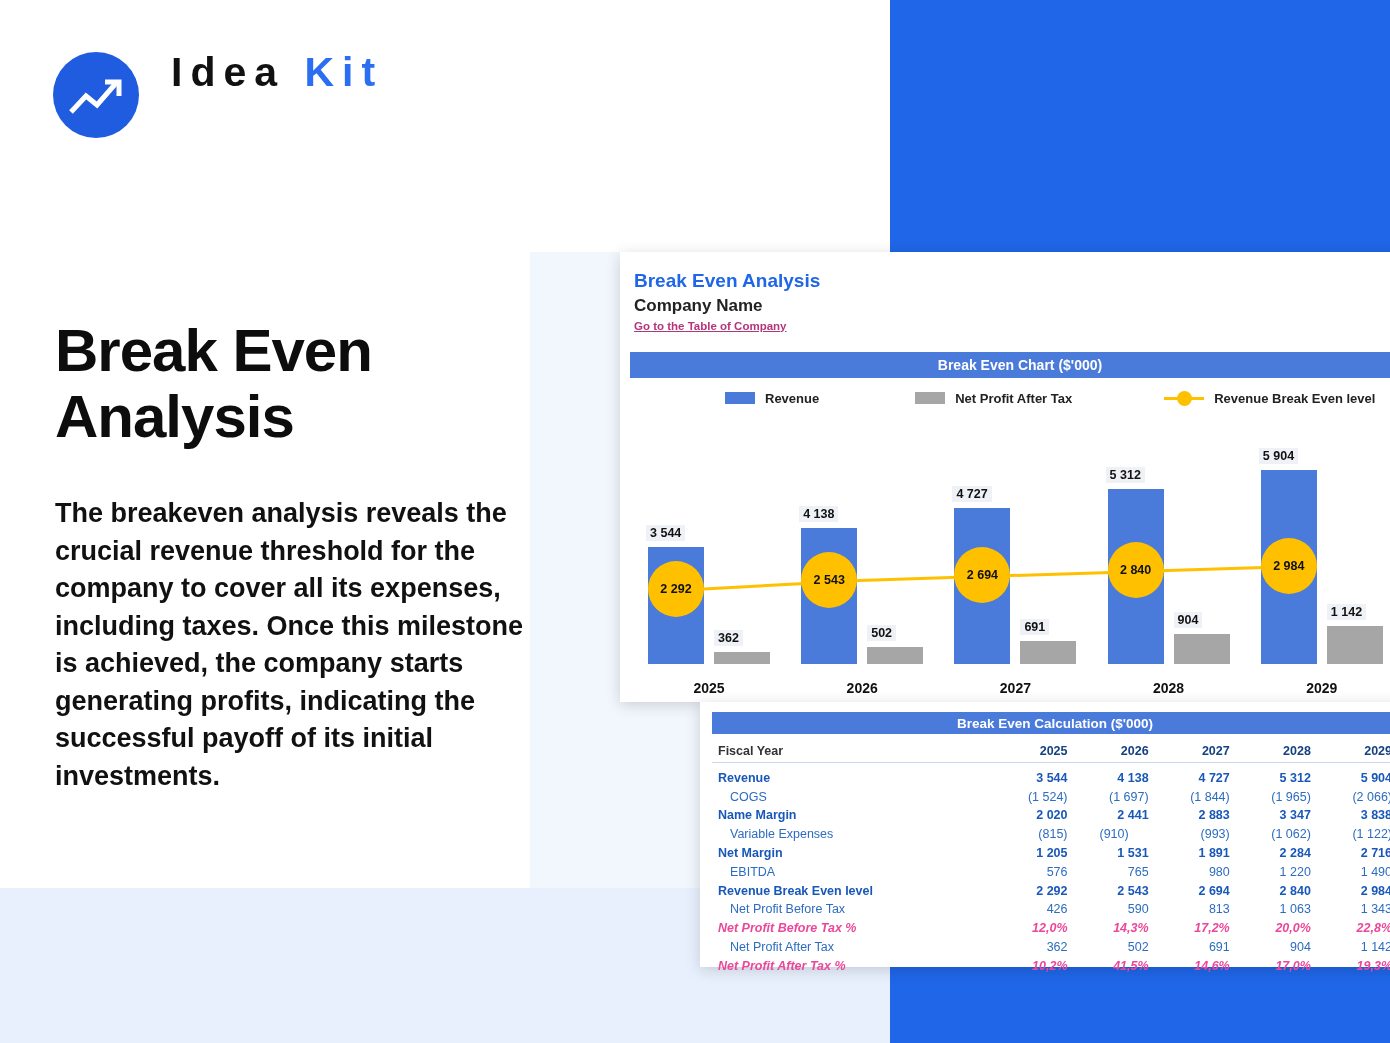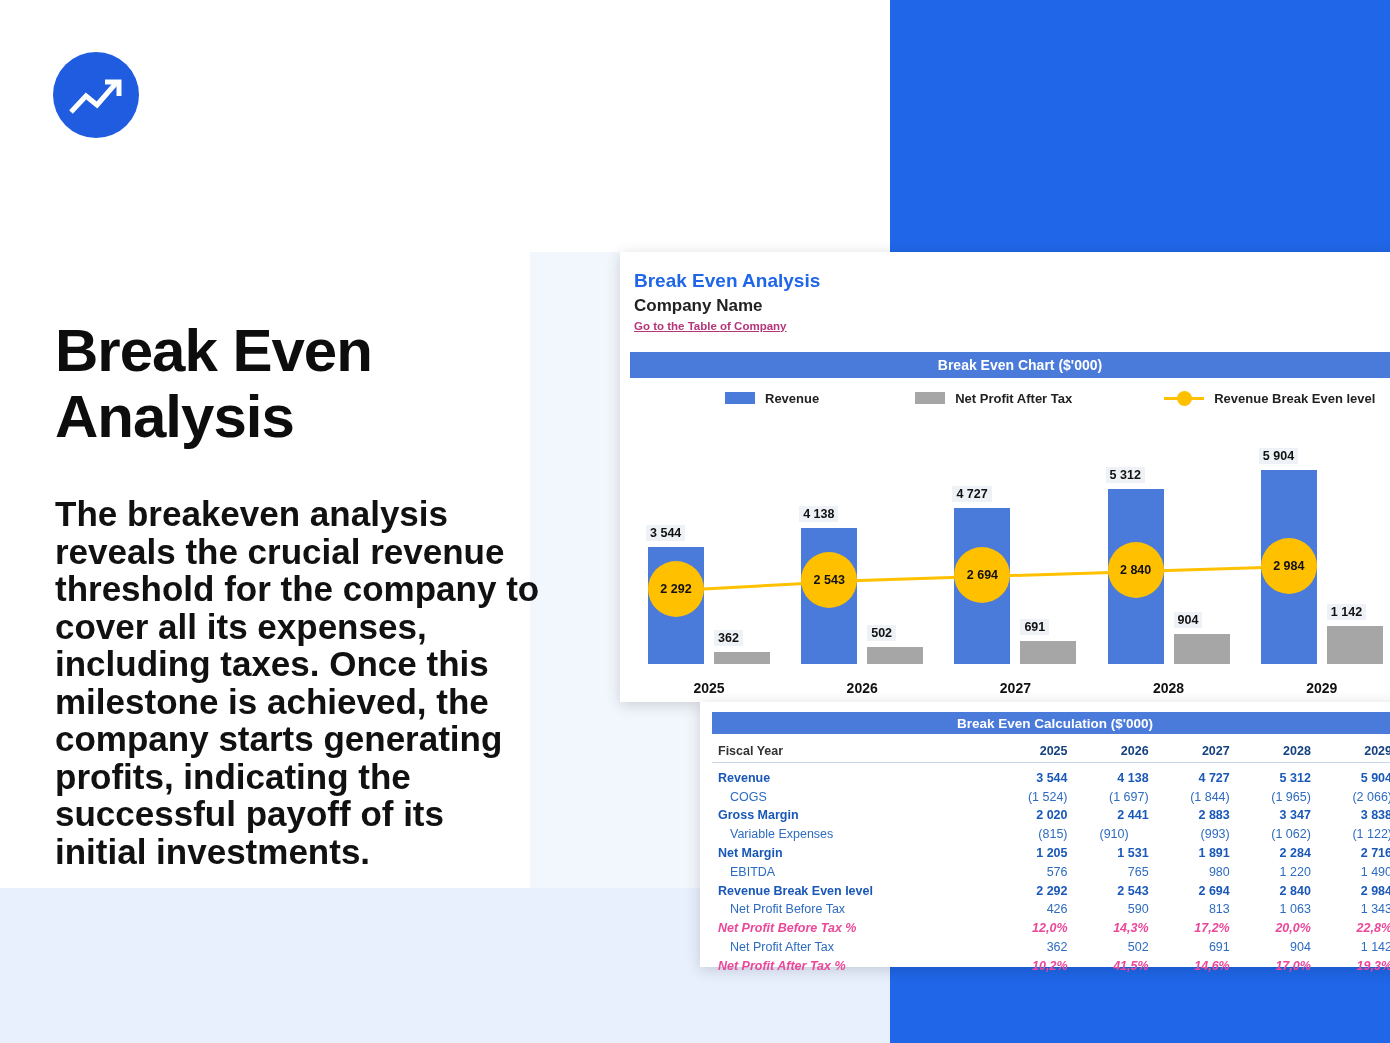--- a/index.html
+++ b/index.html
@@ -41,21 +41,21 @@
   }
   .logo-line2 .kit { color:#2c6ef2; }
   
   .headline {
     position:absolute; left:55px; top:318px; width:480px;
     font-size:60px; line-height:66px; font-weight:bold; color:#0d0d0d;
     letter-spacing:-1px;
   }
   .paragraph {
     position:absolute; left:55px; top:495px; width:490px;
-    font-size:35px; line-height:37.5px; font-weight:bold; color:#111;
+    font-size:27px; line-height:37.5px; font-weight:bold; color:#111;
   }
   
   .sheet {
     position:absolute; left:620px; top:252px; width:790px; height:450px;
     background:#ffffff;
     box-shadow:0 3px 14px rgba(0,0,0,0.16);
   }
   .sheet2 {
     position:absolute; left:700px; top:702px; width:710px; height:265px;
     background:#ffffff;
@@ -156,20 +156,21 @@
 <div class="bg-soft"></div>
 
 <div class="logo-wrap">
   <div class="logo-circle">
     <svg width="86" height="86" viewBox="0 0 86 86">
       <polyline points="18,60 33,44 44,53 64,30" fill="none" stroke="#ffffff" stroke-width="5"></polyline>
       <polyline points="52,30 66,30 66,44" fill="none" stroke="#ffffff" stroke-width="5"></polyline>
     </svg>
   </div>
   <div class="logo-text">
+    <div class="logo-line2"><span>Idea </span><span class="kit">Kit</span></div>
   </div>
 </div>
 
 <div class="headline">Break Even Analysis</div>
 <div class="paragraph">The breakeven analysis reveals the crucial revenue threshold for the company to cover all its expenses, including taxes. Once this milestone is achieved, the company starts generating profits, indicating the successful payoff of its initial investments.</div>
 
 <div class="sheet">
   <div class="sheet-title">Break Even Analysis</div>
   <div class="sheet-sub">Company Name</div>
   <div class="sheet-link">Go to the Table of Company</div>
@@ -264,21 +265,21 @@
         </tr>
         <tr class="plain">
           <td class="lead" style="width: 280px;">COGS</td>
           <td style="width: 81px;">(1 524)</td>
           <td style="width: 81px;">(1 697)</td>
           <td style="width: 81px;">(1 844)</td>
           <td style="width: 81px;">(1 965)</td>
           <td style="width: 81px;">(2 066)</td>
         </tr>
         <tr class="bold">
-          <td class="lead" style="width: 280px;">Gross Margin</td>
+          <td class="lead" style="width: 280px;">Name Margin</td>
           <td style="width: 81px;">2 020</td>
           <td style="width: 81px;">2 441</td>
           <td style="width: 81px;">2 883</td>
           <td style="width: 81px;">3 347</td>
           <td style="width: 81px;">3 838</td>
         </tr>
         <tr class="plain">
           <td class="lead" style="width: 280px;">Variable Expenses</td>
           <td style="width: 81px;">(815)</td>
           <td style="width: 81px; text-align: center;">(910)</td>

